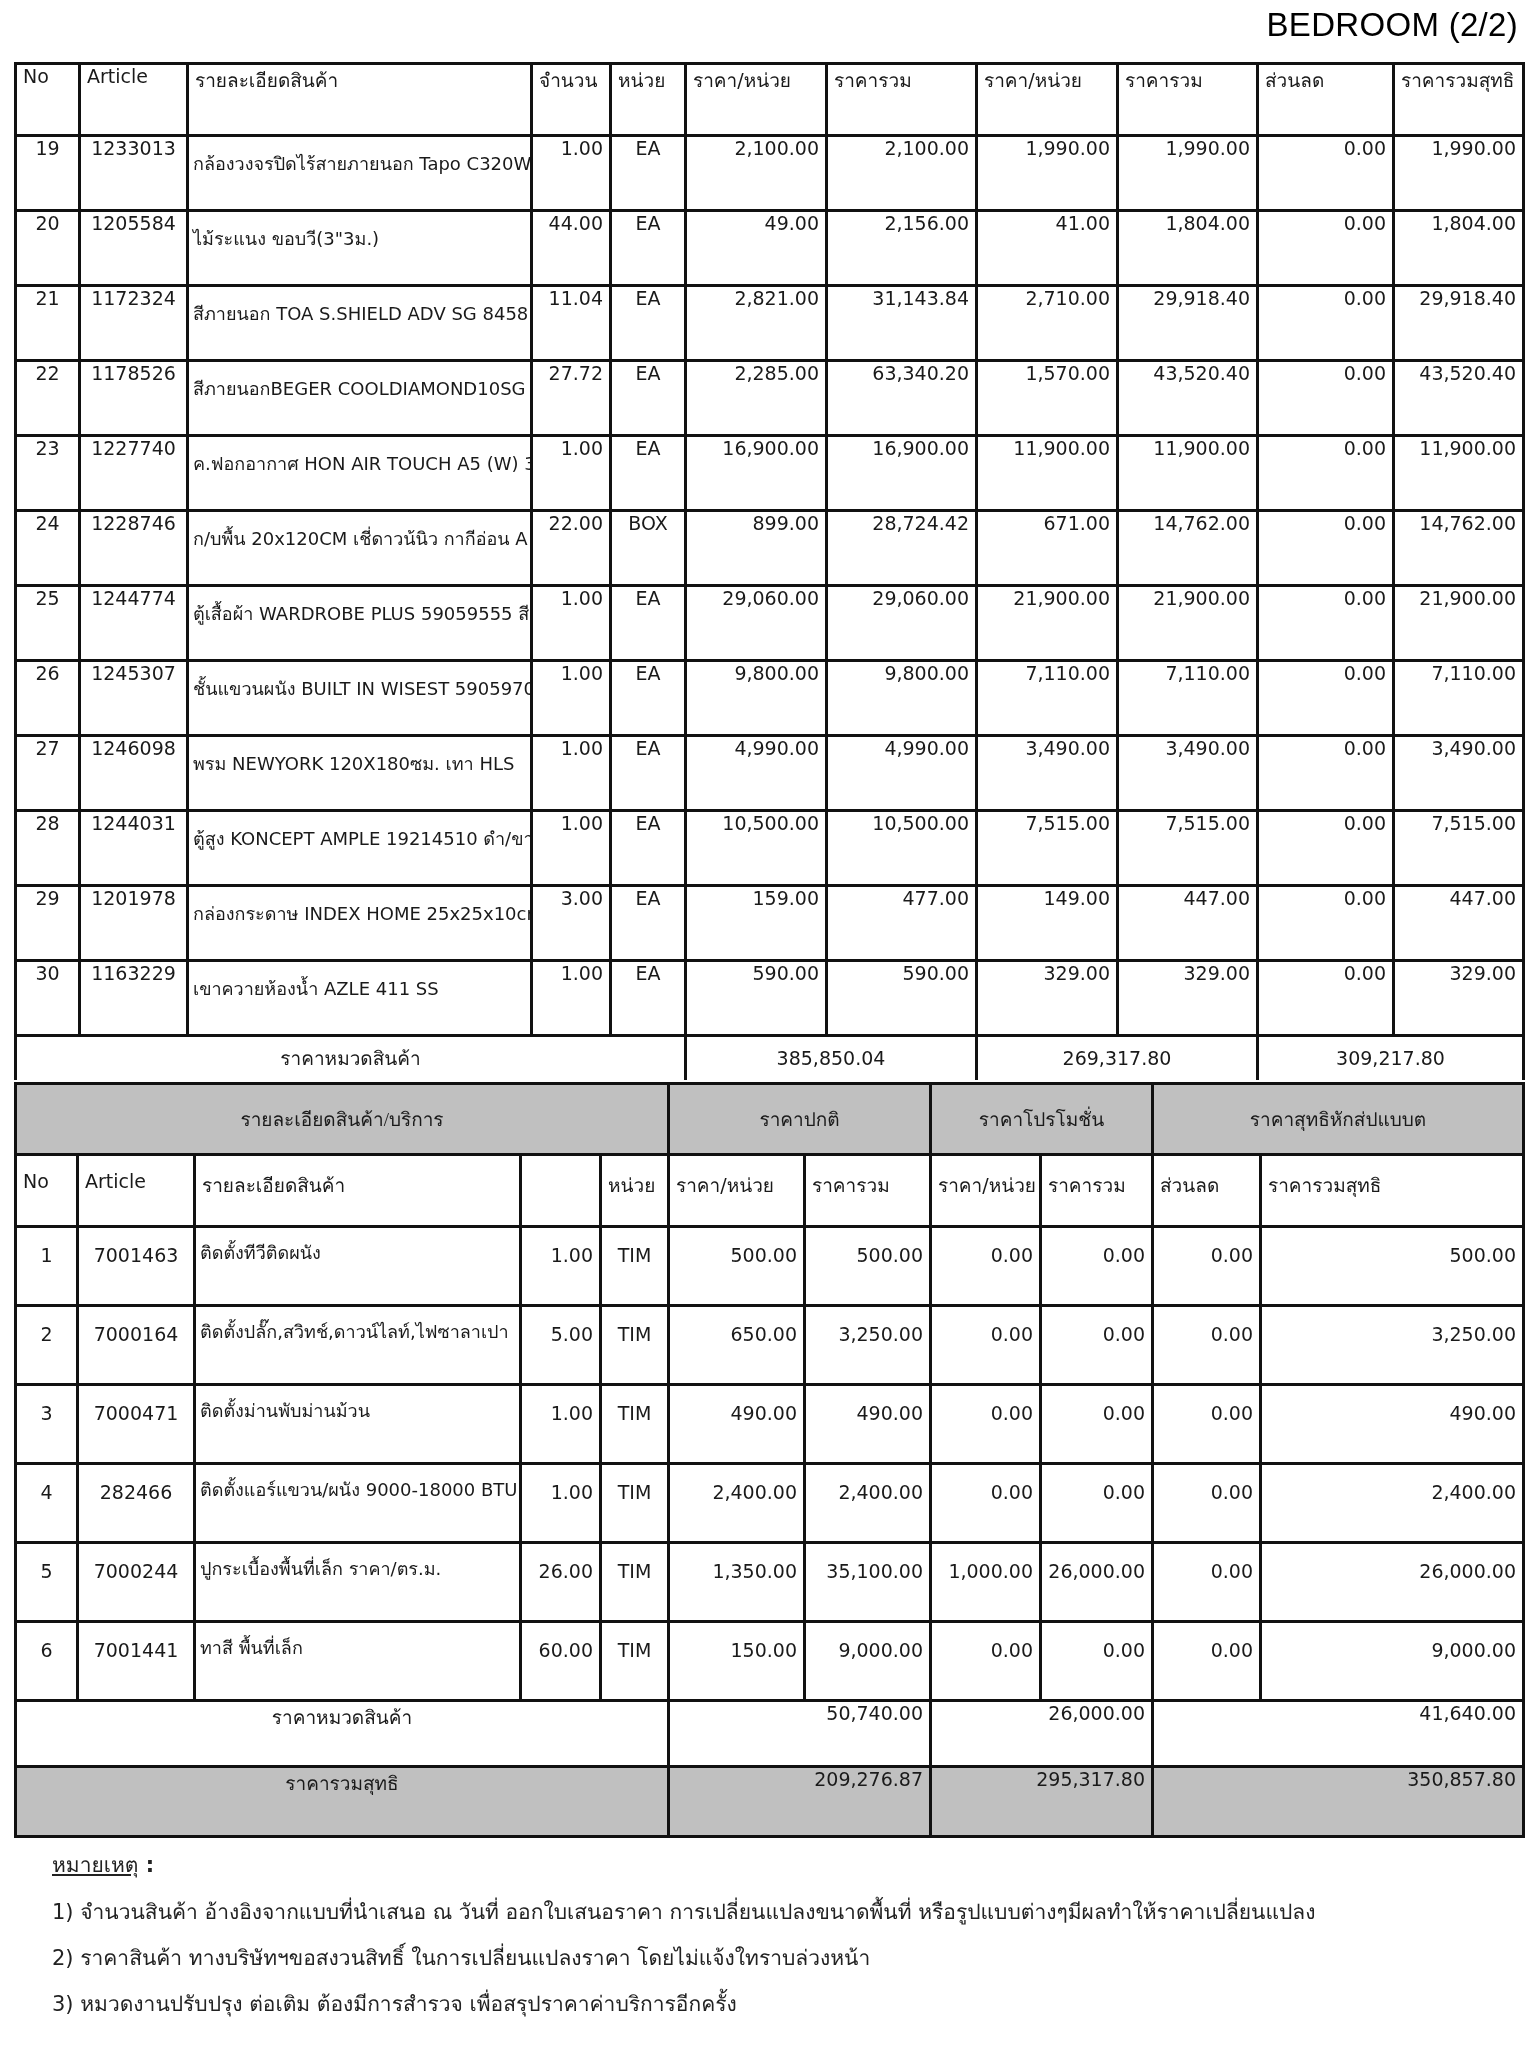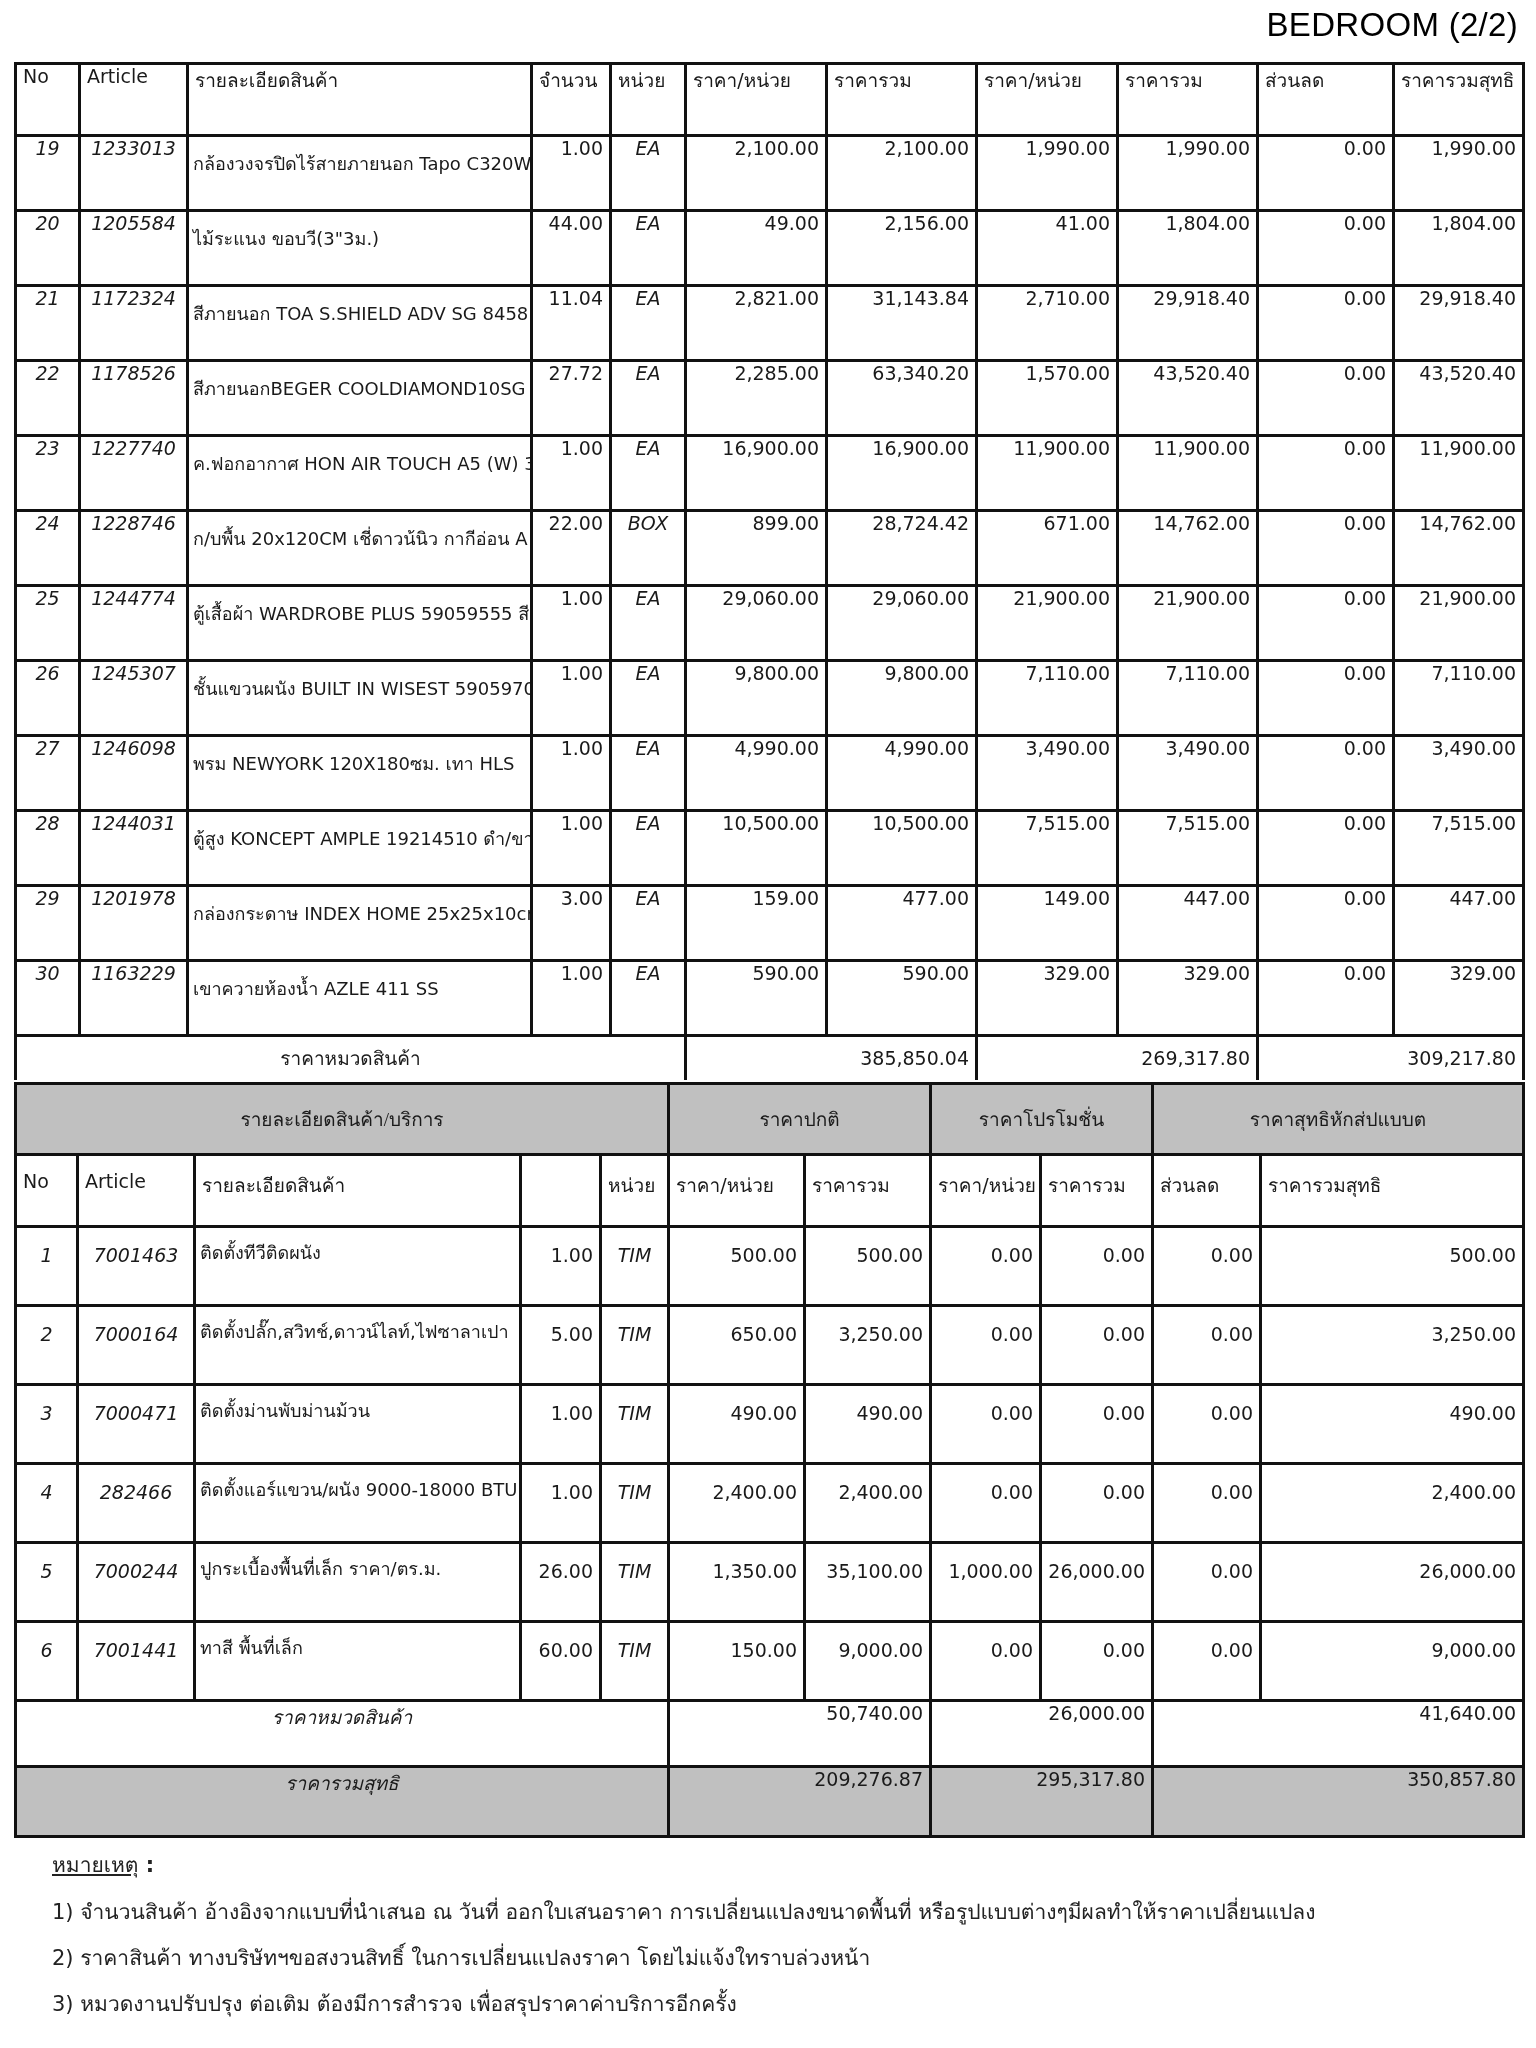--- a/index.html
+++ b/index.html
@@ -17,25 +17,25 @@
   }
   table.grid td, table.grid th {
     border: 3px solid #111; padding: 0 6px; font-size: 19px; font-weight: normal;
     overflow: hidden; white-space: nowrap; box-sizing: border-box;
   }
   #t1 { top: 62px; width: 1508px; }
   #t2 { top: 1082px; width: 1508px; }
   .hdr th { height: 72px; vertical-align: top; padding-top: 12px; text-align: left; font-size: 20px; }
   .row td { height: 75px; vertical-align: top; padding-top: 17px; }
   .row td.desc { padding-top: 12px; text-align: left; font-size: 18px; padding-left: 4px; }
-  .c { text-align: center; font-style: italic; }
+  .c { text-align: center; }
   .r { text-align: right; }
   .sum td { height: 44px; vertical-align: middle; font-weight: bold; font-size: 19px; }
   .sum td.lbl { text-align: center; }
-  .sum td.val { text-align: right; }
+  .sum td.val { text-align: center; }
   .sect th { height: 71px; font-size: 25px; font-weight: bold; text-align: center; vertical-align: middle; background: #c0c0c0; font-family: Liberation Serif, serif; }
   #t2 .hdr th { height: 72px; padding-top: 14px; }
   #t2 .row td { height: 79px; padding-top: 16px; }
   #t2 .row td.desc { padding-top: 10px; }
   .sum2 td { height: 66px; vertical-align: top; padding-top: 14px; font-weight: bold; font-size: 19px; }
   .total td { height: 70px; vertical-align: top; padding-top: 12px; font-weight: bold; font-size: 19px; background: #c0c0c0; }
   .notes {
     position: absolute; left: 52px; top: 1848px; width: 1460px;
     font-family: "DejaVu Sans", sans-serif; font-size: 21px; color: #222;
   }

